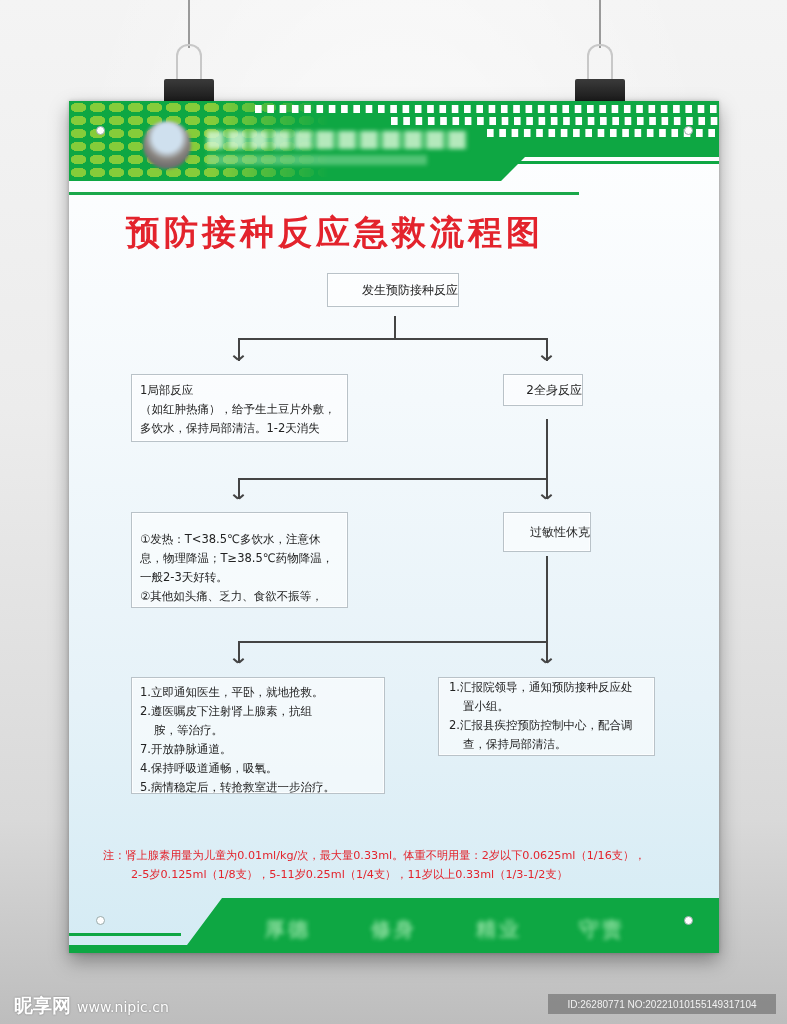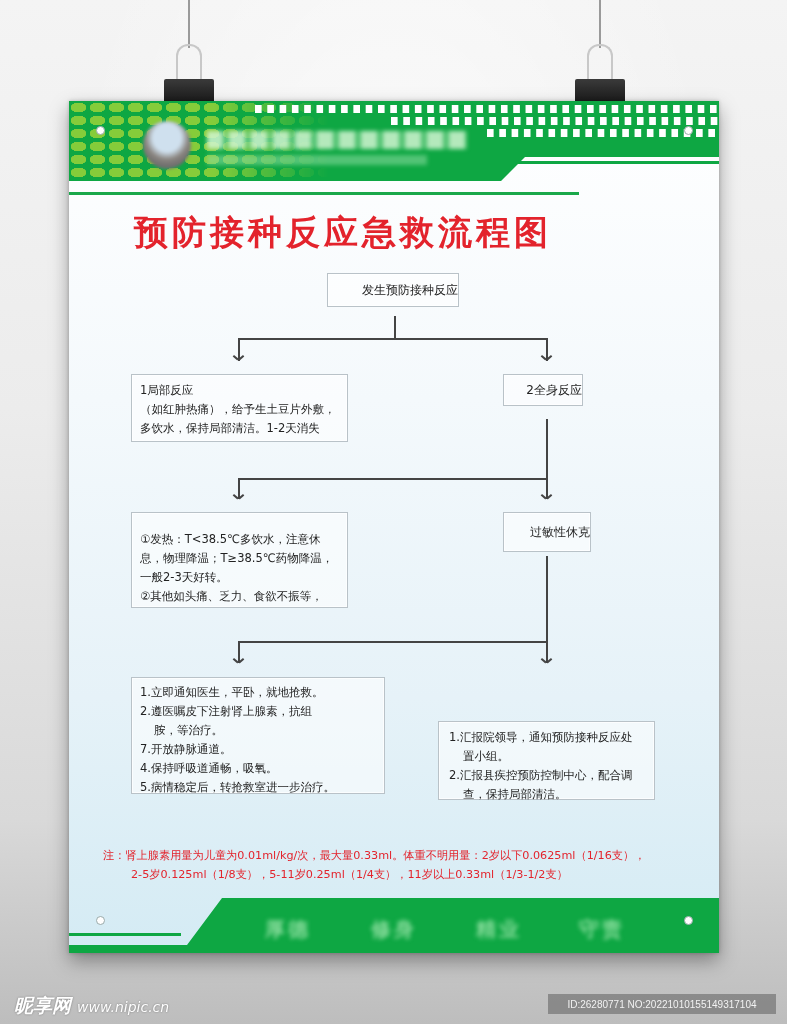--- a/index.html
+++ b/index.html
@@ -59,21 +59,21 @@
     filter: blur(2px);
   }
   .org-sub {
     position: absolute; left: 138px; top: 54px; width: 220px; height: 10px;
     background: rgba(140,220,160,0.55);
     filter: blur(2px);
   }
   .hole { position: absolute; width: 9px; height: 9px; border-radius: 50%; background: #fff; border: 1px solid #9aa; }
   
   .title {
-    position: absolute; left: 8px; top: 109px; width: 532px; text-align: center;
+    position: absolute; left: 0; top: 109px; width: 532px; text-align: center;
     font-family: "DejaVu Sans", sans-serif; font-weight: bold;
     font-size: 34px; letter-spacing: 4px; color: #e3232c;
   }
   
   .box {
     position: absolute; background: rgba(255,255,255,0.55);
     border: 1px solid #b9c2c8;
     box-shadow: 0 0 0 1px rgba(255,255,255,0.7) inset;
     color: #222; font-size: 11.5px; line-height: 19px;
   }
@@ -115,21 +115,21 @@
   .clip-body {
     position: absolute; width: 50px; height: 30px; background: linear-gradient(180deg,#3a3a3a,#111);
     border-radius: 2px;
   }
   .clip-handle {
     position: absolute; width: 26px; height: 42px; border: 2px solid #c8c8c8; border-bottom: none;
     border-radius: 12px 12px 0 0;
   }
   
   .wm-left {
-    position: absolute; left: 14px; top: 993px; color: #ffffff; font-style: italic; font-weight: bold;
+    position: absolute; left: 14px; top: 993px; color: #ffffff; font-weight: bold;
     font-size: 19px; text-shadow: 0 0 2px rgba(0,0,0,0.4);
   }
   .wm-left .url { font-size: 14px; font-weight: normal; margin-left: 6px; }
   .wm-right {
     position: absolute; left: 548px; top: 994px; width: 228px; height: 20px;
     background: rgba(120,120,120,0.75); color: #f2f2f2; font-size: 10px;
     display: flex; align-items: center; justify-content: center;
     font-family: "Liberation Sans", sans-serif;
   }
 </style>
@@ -207,21 +207,21 @@
 
   <div class="box" style="left:62px;top:576px;width:254px;height:117px;padding:5px 8px;">
     <div class="ln">1.立即通知医生，平卧，就地抢救。</div>
     <div class="ln">2.遵医嘱皮下注射肾上腺素，抗组</div>
     <div class="ln ind">胺，等治疗。</div>
     <div class="ln">7.开放静脉通道。</div>
     <div class="ln">4.保持呼吸道通畅，吸氧。</div>
     <div class="ln">5.病情稳定后，转抢救室进一步治疗。</div>
   </div>
 
-  <div class="box" style="left:369px;top:576px;width:217px;height:79px;padding:6px 10px;margin-top:44px;">
+  <div class="box" style="left:369px;top:576px;width:217px;height:79px;padding:0 10px;">
     <div class="ln">1.汇报院领导，通知预防接种反应处</div>
     <div class="ln ind">置小组。</div>
     <div class="ln">2.汇报县疾控预防控制中心，配合调</div>
     <div class="ln ind">查，保持局部清洁。</div>
   </div>
 
   <div class="note">
     <div>注：肾上腺素用量为儿童为0.01ml/kg/次，最大量0.33ml。体重不明用量：2岁以下0.0625ml（1/16支），</div>
     <div class="l2">2-5岁0.125ml（1/8支），5-11岁0.25ml（1/4支），11岁以上0.33ml（1/3-1/2支）</div>
   </div>

